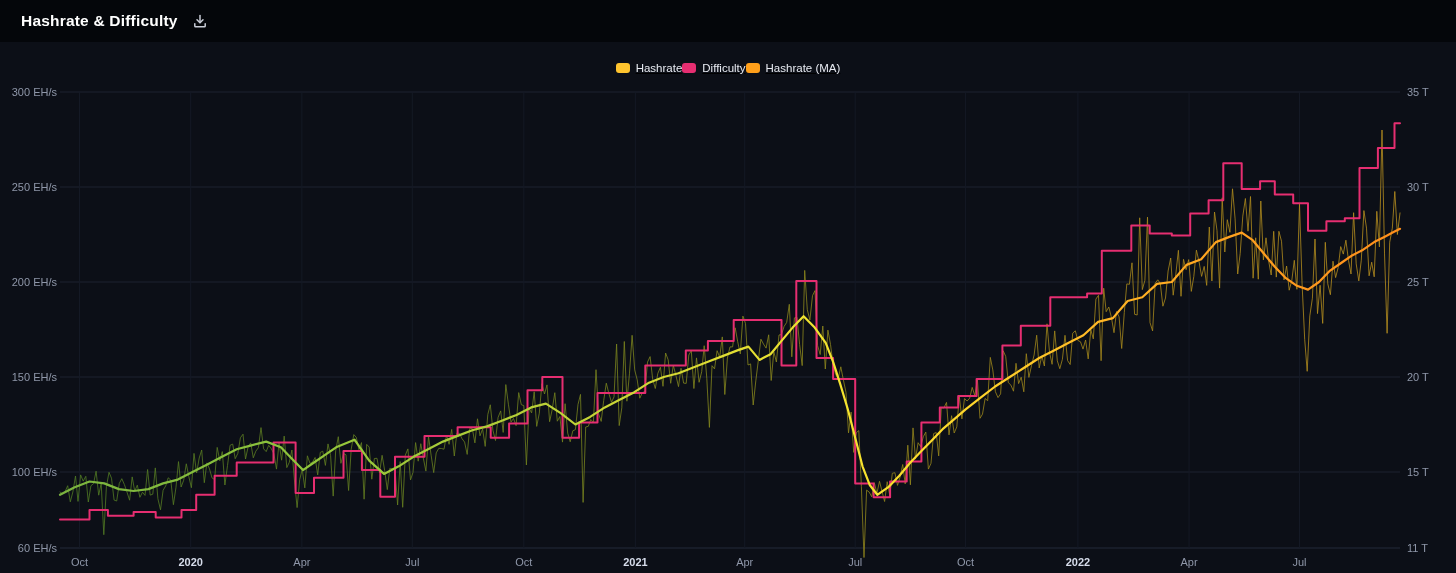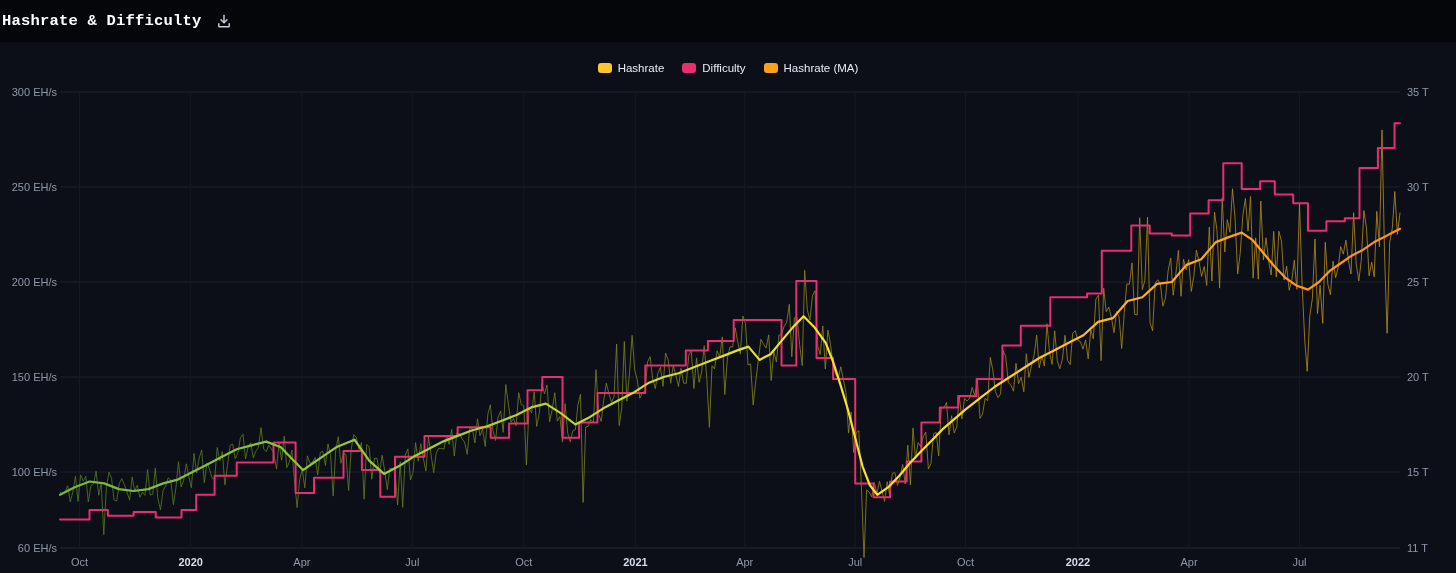--- a/index.html
+++ b/index.html
@@ -1,21 +1,21 @@
 <!DOCTYPE html>
 <html><head>
 <meta charset="utf-8">
 <style>
   html,body{margin:0;padding:0;background:#0c0f17;}
   body{width:1456px;height:573px;overflow:hidden;font-family:"Liberation Sans",sans-serif;}
-  .titlebar{height:42px;background:#04060a;display:flex;align-items:center;padding:0 2px;gap:12px;box-sizing:border-box;font-family:Liberation Mono, monospace;}
+  .titlebar{height:42px;background:#04060a;display:flex;align-items:center;padding:0 21px;gap:12px;box-sizing:border-box;}
   .titlebar h1{font-size:15.5px;font-weight:600;color:#ffffff;margin:0;letter-spacing:.2px;}
   .dl-btn{background:none;border:none;padding:2px;margin:0;cursor:pointer;display:flex;align-items:center;}
   .chart-wrap{position:relative;width:1456px;height:531px;}
-  .legend{position:absolute;top:20px;left:0;width:100%;display:flex;justify-content:center;gap:18px;z-index:2;}
+  .legend{position:absolute;top:20px;left:0;width:100%;display:flex;justify-content:center;z-index:2;text-decoration:underline;}
   .legend-item{display:flex;align-items:center;gap:6px;color:#e8ebf2;font-size:11.5px;cursor:pointer;}
   .swatch{width:14px;height:10px;border-radius:3px;display:inline-block;}
   svg text{font-family:"Liberation Sans",sans-serif;}
   .tick{fill:#8f97a9;font-size:11px;}
   .tick-year{fill:#d6dcea;font-weight:bold;}
 </style>
 </head>
 <body>
 
 <div class="app">

